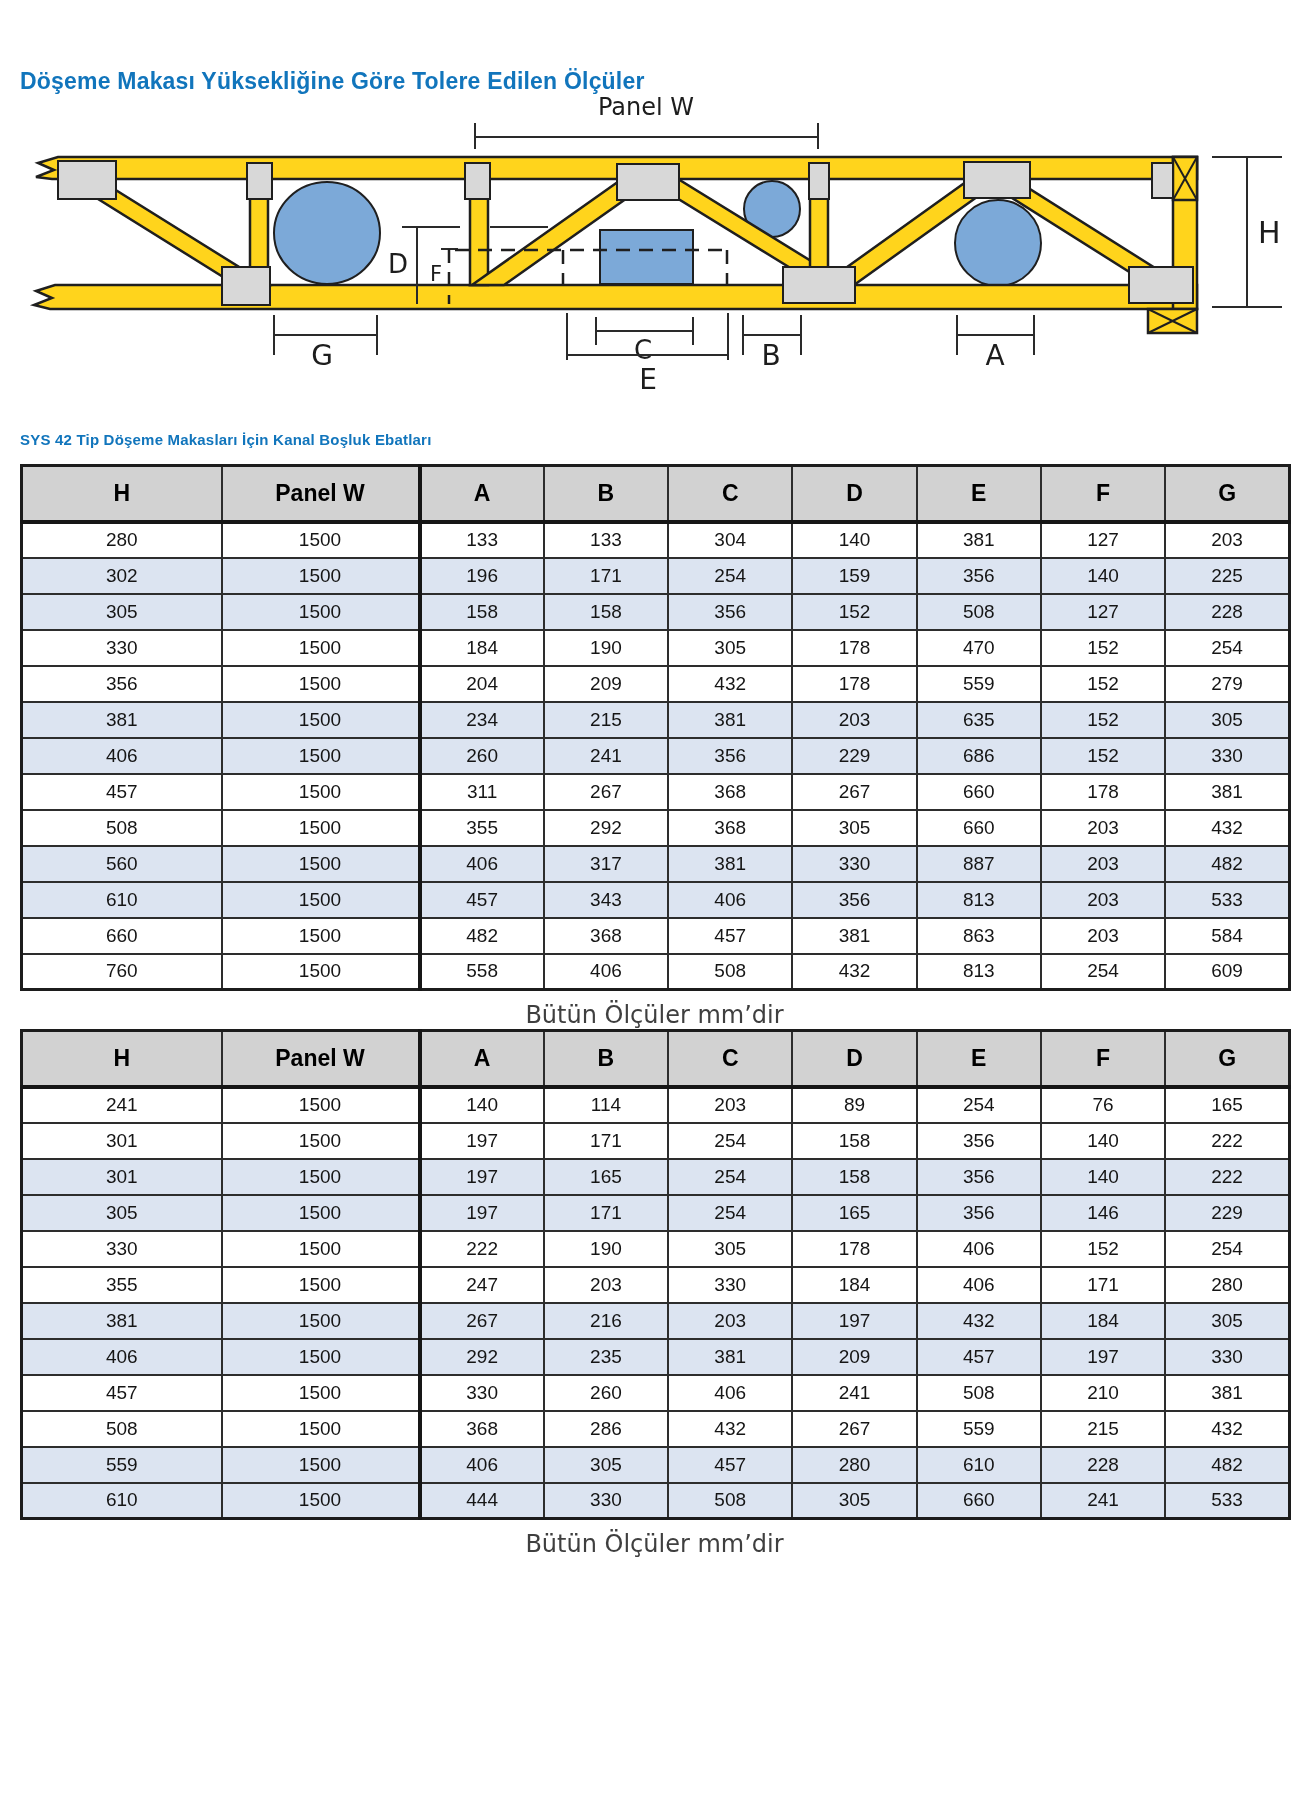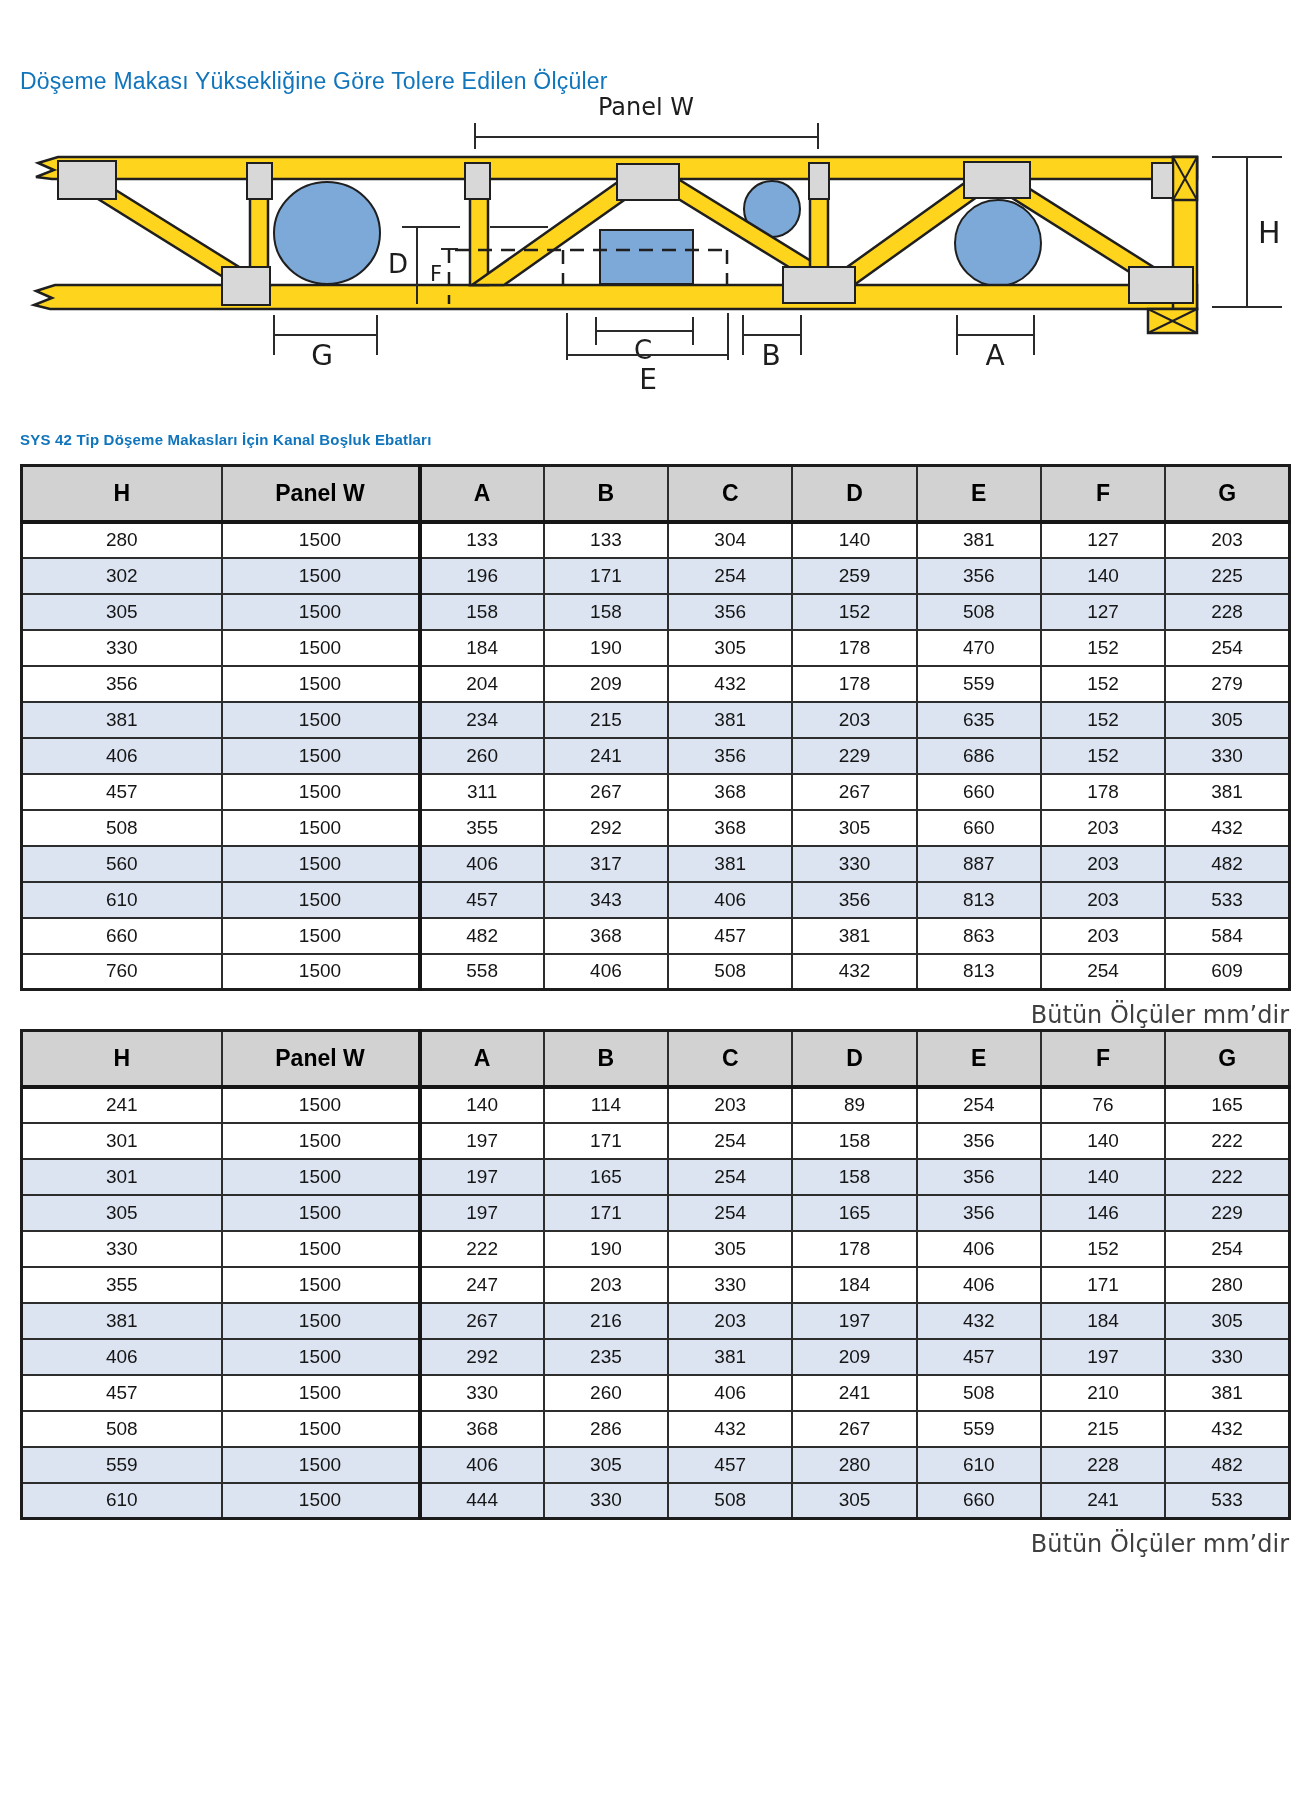--- a/index.html
+++ b/index.html
@@ -4,30 +4,30 @@
 <style>
   :root{
     --accent_blue:#1175BC; --truss_yellow:#FFD41C; --opening_blue:#7CA9D8;
     --plate_grey:#D8D8D8; --header_grey:#D2D2D2; --row_alt_blue:#DCE4F1;
     --border_dark:#1C1C1C; --note_grey:#3F3F3F;
   }
   *{box-sizing:border-box;}
   html,body{margin:0;padding:0;}
   body{width:1311px;height:1795px;background:#fff;font-family:"Liberation Sans",sans-serif;overflow:hidden;}
   .page{padding:0 20px;}
-  h1.title{color:var(--accent_blue);font-size:23px;font-weight:400;margin:0;padding-top:68px;letter-spacing:.2px;}
+  h1.title{color:var(--accent_blue);font-size:23px;font-weight:700;margin:0;padding-top:68px;letter-spacing:.2px;}
   svg.truss{display:block;width:1311px;height:300px;margin-left:-20px;margin-top:2px;}
   h2.section{color:var(--accent_blue);font-size:15px;font-weight:700;margin:34px 0 16px 0;letter-spacing:.2px;}
   h2.second{margin-top:40px;}
   table.dims{border-collapse:collapse;width:1271px;table-layout:fixed;border:3px solid var(--border_dark);}
   table.dims th{background:var(--header_grey);height:56px;font-size:23px;font-weight:700;border:2px solid #2d2d2d;border-bottom:4px solid #161616;}
   table.dims td{height:36px;font-size:19px;text-align:center;padding:0;border:2px solid #2d2d2d;color:#151515;}
   table.dims th:nth-child(2),table.dims td:nth-child(2){border-right:4px solid #161616;}
   table.dims tr.alt td{background:var(--row_alt_blue);}
-  .note{text-align:right;font-size:24px;color:var(--note_grey);margin:10px 2px 0 0;font-family:"DejaVu Sans",sans-serif;}
+  .note{text-align:center;font-size:24px;color:var(--note_grey);margin:10px 2px 0 0;font-family:"DejaVu Sans",sans-serif;}
   
   .member{fill:var(--truss_yellow);stroke:#1f1f1f;stroke-width:2.5;}
   .plate{fill:var(--plate_grey);stroke:#1f1f1f;stroke-width:2;}
   .opening{fill:var(--opening_blue);stroke:#1f1f1f;stroke-width:2;}
   .dimline{stroke:#2a2a2a;stroke-width:2;fill:none;}
   .dashline{stroke:#1f1f1f;stroke-width:2.5;fill:none;stroke-dasharray:14 9;}
   .hatch{stroke:#1f1f1f;stroke-width:2;fill:none;}
   text.dimtext{fill:#1d1d1d;font-family:"DejaVu Sans",sans-serif;}
 </style>
 </head>
@@ -177,21 +177,21 @@
             <td>381</td>
             <td>127</td>
             <td>203</td>
           </tr>
           <tr class="alt">
             <td>302</td>
             <td>1500</td>
             <td>196</td>
             <td>171</td>
             <td>254</td>
-            <td>259</td>
+            <td>159</td>
             <td>356</td>
             <td>140</td>
             <td>225</td>
           </tr>
           <tr class="alt">
             <td>305</td>
             <td>1500</td>
             <td>158</td>
             <td>158</td>
             <td>356</td>

